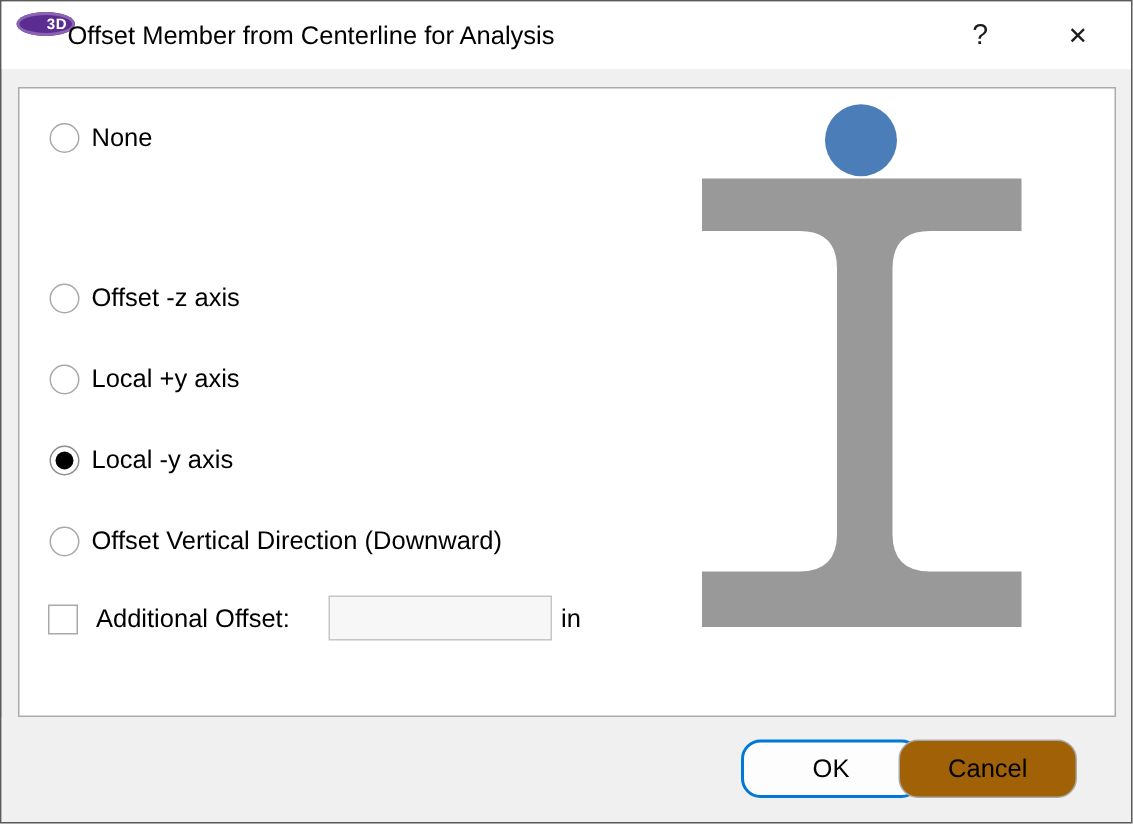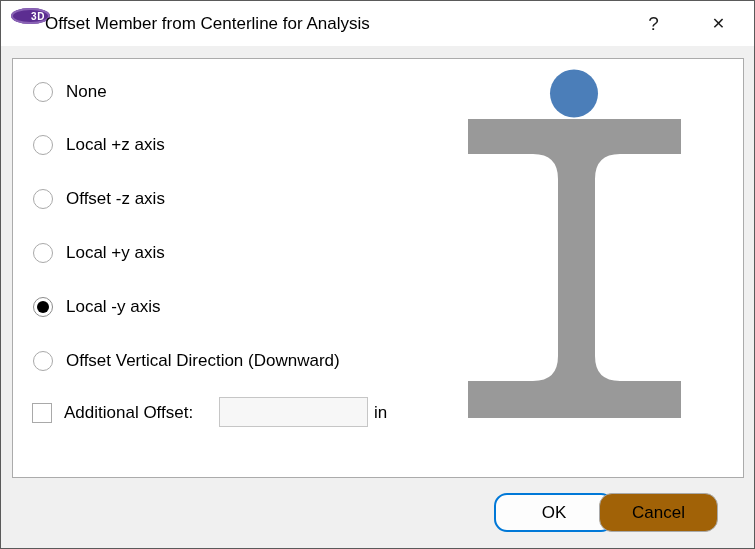--- a/index.html
+++ b/index.html
@@ -48,21 +48,21 @@
   
   .panel {
     position: absolute; left: 11px; top: 57px;
     width: 732px; height: 420px;
     box-sizing: border-box;
     background: #ffffff;
     border: 1px solid #ababab;
   }
   .option-row {
     position: absolute; left: 20px; height: 22px;
-    display: flex; align-items: center; gap: 13px;
+    display: flex; align-items: center; gap: 8px;
     font-size: 17px; color: #000; cursor: default;
     white-space: nowrap;
   }
   .radio {
     box-sizing: border-box; flex: none;
     width: 20px; height: 20px; border-radius: 50%;
     border: 1px solid #a9a9a9; background: #fff;
     position: relative;
   }
   .option-row.selected .radio { border-color: #8c8c8c; }
@@ -126,24 +126,20 @@
     <div class="cap-btn close-btn">✕</div>
   </div>
 
   <div class="panel">
 
     <div class="option-row" style="top:22px">
       <span class="radio"></span>
       <span>None</span>
     </div>
 
-    <div class="option-row" style="top:75px">
-      <span class="radio"></span>
-      <span>Local +z axis</span>
-    </div>
 
     <div class="option-row" style="top:129px">
       <span class="radio"></span>
       <span>Offset -z axis</span>
     </div>
 
     <div class="option-row selected" style="top:237px">
       <span class="radio"></span>
       <span>Local -y axis</span>
     </div>

